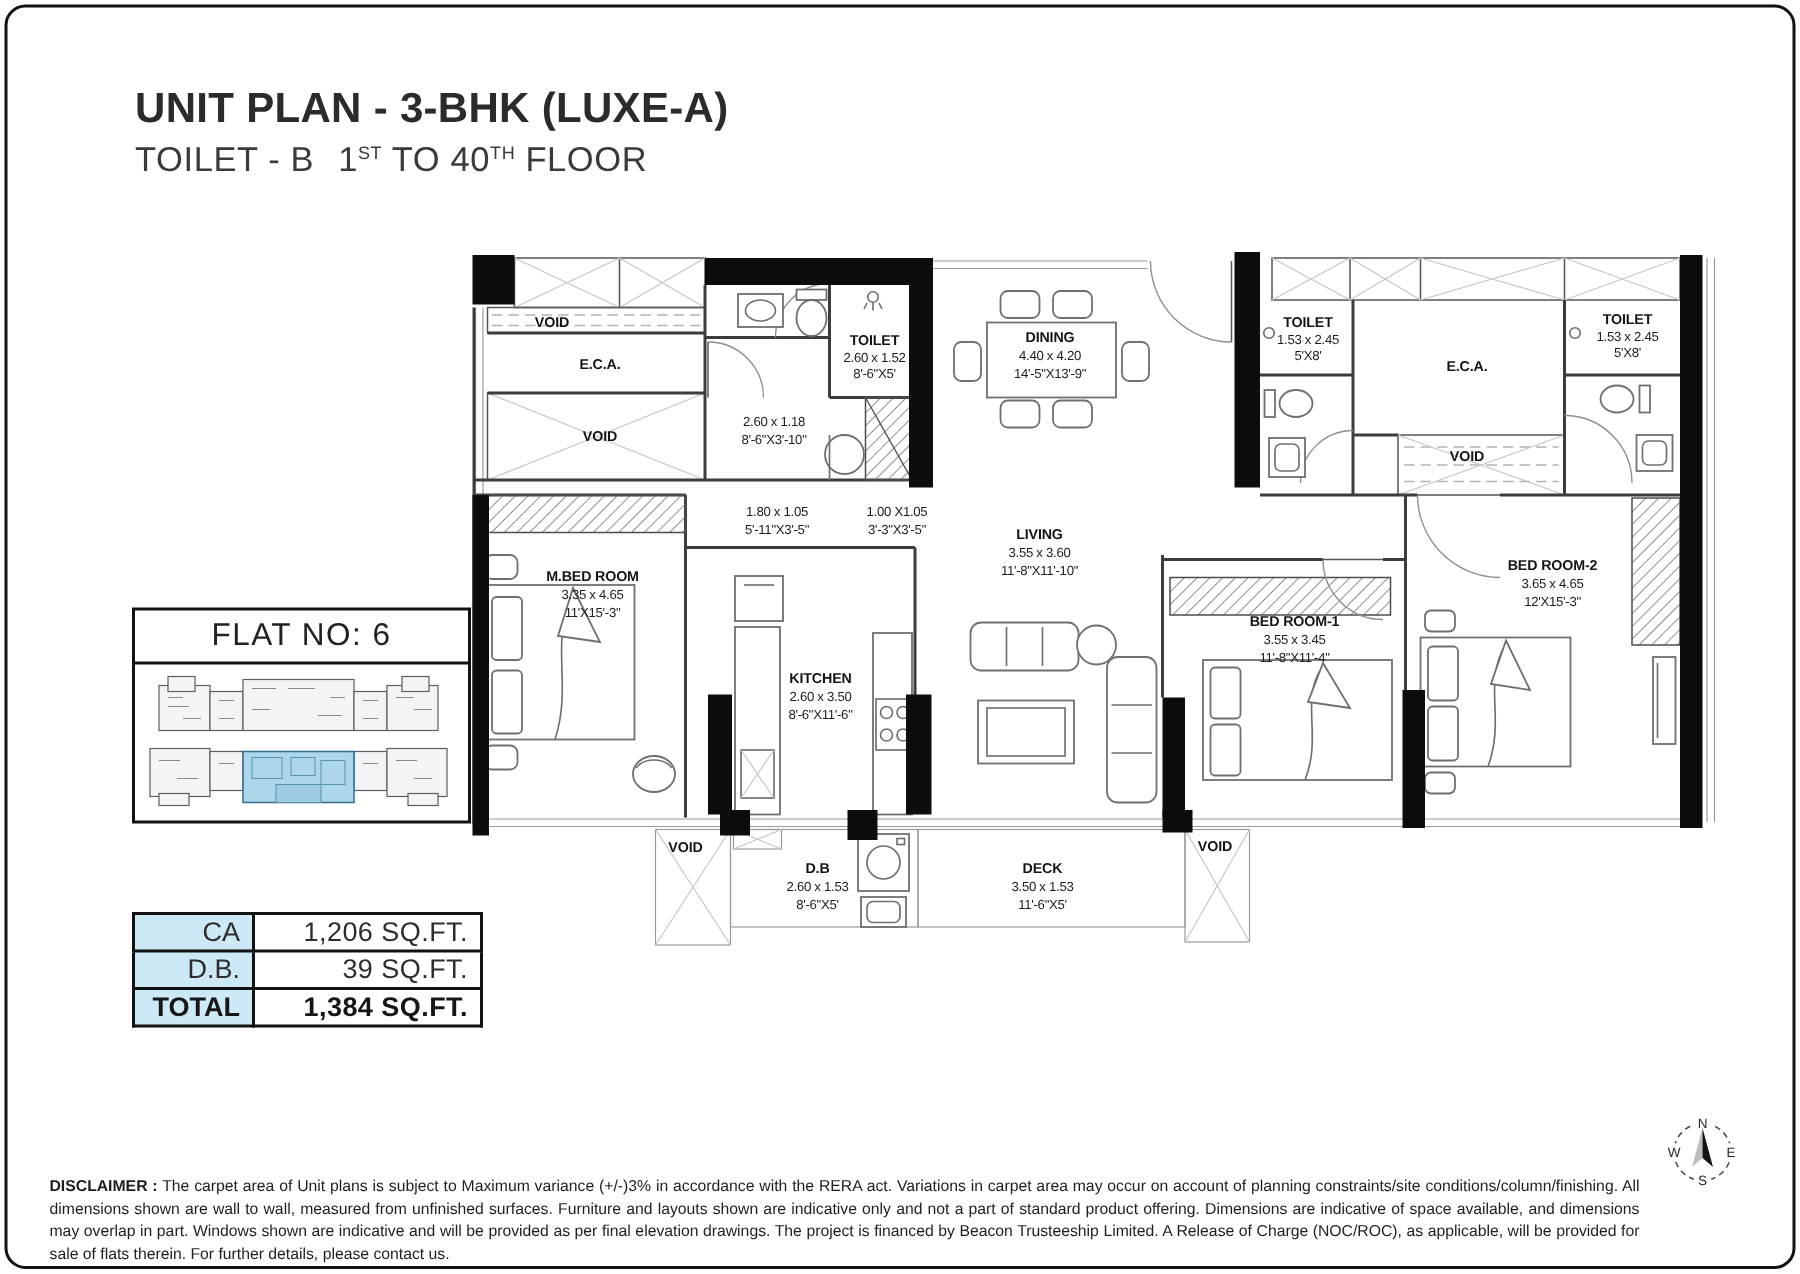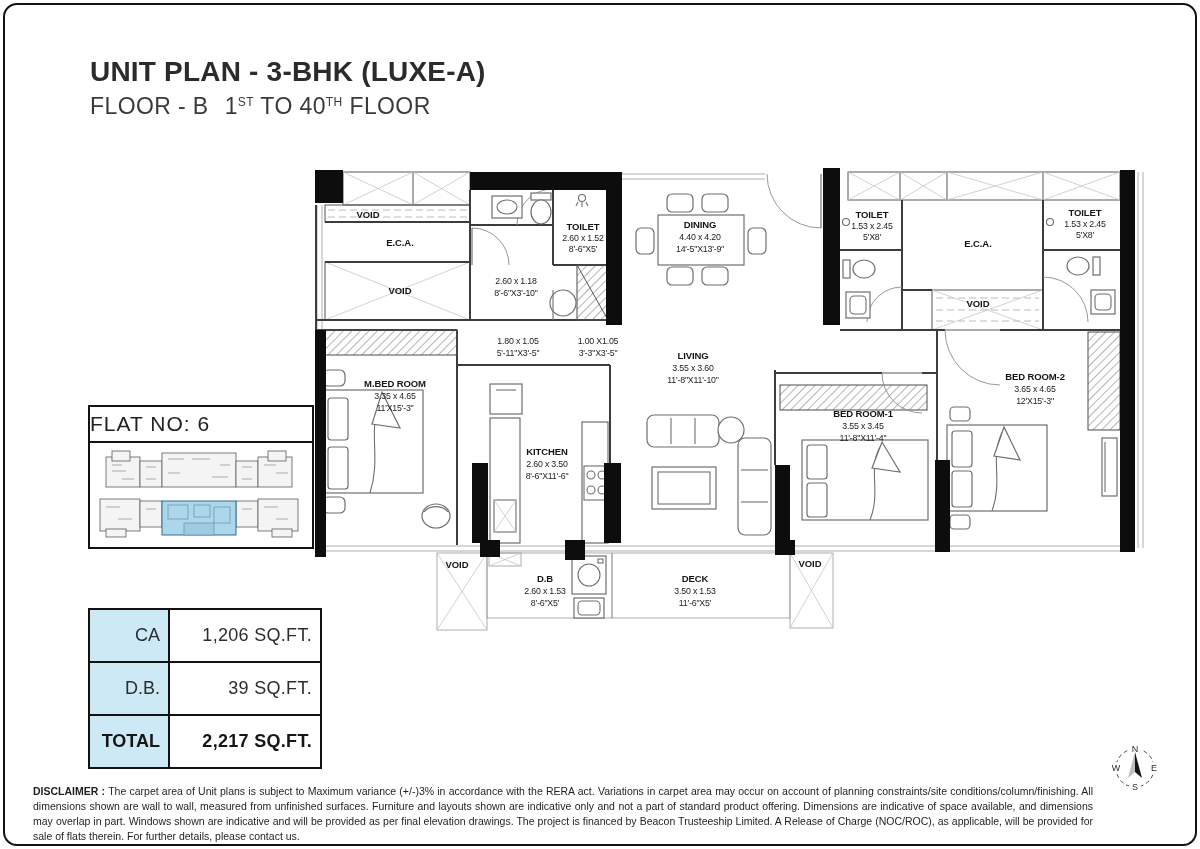--- a/index.html
+++ b/index.html
@@ -10,29 +10,29 @@
 
   .title { position:absolute; left:90px; top:56px; font-size:28px; font-weight:700;
            color:#2b2b2b; letter-spacing:0.2px; }
   .subtitle { position:absolute; left:90px; top:93px; font-size:23px; font-weight:400;
            color:#3a3a3a; letter-spacing:0.4px; }
   .subtitle .sup { font-size:12px; position:relative; top:-8px;text-align:right; }
   .subtitle .gap { display:inline-block; width:16px; }
 
   .flat-box { position:absolute; left:88px; top:405px; width:222px; height:140px;
               border:2px solid #121212; background:#fff; }
-  .flat-box .hd { height:34px; line-height:34px; text-align:left; font-size:21px;
+  .flat-box .hd { height:34px; line-height:34px; text-align:center; font-size:21px;
                   letter-spacing:1px; color:#222; border-bottom:2px solid #121212;
                   font-weight:400; }
   .keyplan-wrap { position:absolute; left:2px; top:38px; }
 
   table.area-table { position:absolute; left:88px; top:608px; border-collapse:collapse;
                      background:#fff; }
   .area-table td { border:2px solid #121212; font-size:18px; color:#2d2d2d;
-                   height:21px; padding:15px 8px; white-space:nowrap; }
+                   height:21px; padding:1px 8px; white-space:nowrap; }
   .area-table td.lbl { background:#cde9f6; width:62px; text-align:right; }
   .area-table td.val { width:134px; text-align:right; letter-spacing:0.3px; }
   .area-table tr.total td { font-weight:700; color:#161616; }
 
   .disclaimer { position:absolute; left:33px; top:752px; width:1060px;
                 font-size:10.5px; line-height:1.44; text-align:justify; color:#1e1e1e;margin-top:32px; }
   .disclaimer b { font-weight:700; }
 
   .compass { position:absolute; left:1106px; top:738px; }
   .compass text { font:400 9px "Liberation Sans", sans-serif; fill:#2a2a2a; }
@@ -54,21 +54,21 @@
   text.rd { font:400 8.8px "Liberation Sans", sans-serif; fill:#1c1c1c;
             text-anchor:middle; letter-spacing:-0.2px; }
 </style>
 </head>
 <body>
 
 <div class="page">
   <div class="frame"></div>
 
   <div class="title">UNIT PLAN - 3-BHK (LUXE-A)</div>
-  <div class="subtitle"><span>FLOOR - B</span><span class="gap"></span><span>1</span><span class="sup">ST</span><span> TO 40</span><span class="sup">TH</span><span> FLOOR</span></div>
+  <div class="subtitle"><span>TOILET - B</span><span class="gap"></span><span>1</span><span class="sup">ST</span><span> TO 40</span><span class="sup">TH</span><span> FLOOR</span></div>
 
   <div class="flat-box">
     <div class="hd">FLAT NO: 6</div>
     <div class="keyplan-wrap">
       <svg width="214" height="98" viewBox="0 0 214 98">
         <g stroke="#5d5d5d" stroke-width="0.8" fill="#f4f4f4">
 
           <rect x="14" y="12" width="34" height="30"></rect>
             <rect x="20" y="6" width="18" height="10"></rect>
           <rect x="48" y="16" width="22" height="26"></rect>
@@ -102,21 +102,21 @@
         <tr>
       <td class="lbl">CA</td>
       <td class="val">1,206  SQ.FT.</td>
         </tr>
     <tr>
       <td class="lbl">D.B.</td>
       <td class="val">39 SQ.FT.</td>
         </tr>
     <tr class="total">
       <td class="lbl">TOTAL</td>
-      <td class="val">2,217 SQ.FT.</td>
+      <td class="val">1,384 SQ.FT.</td>
         </tr>
   </tbody>
     </table>
 
   <div class="plan">
     <svg width="840" height="478" viewBox="0 0 840 478">
       <defs>
         <pattern id="hatch" width="6" height="6" patternUnits="userSpaceOnUse" patternTransform="rotate(45)">
           <line x1="0" y1="0" x2="0" y2="6" stroke="#6a6a6a" stroke-width="1"></line>
         </pattern>

